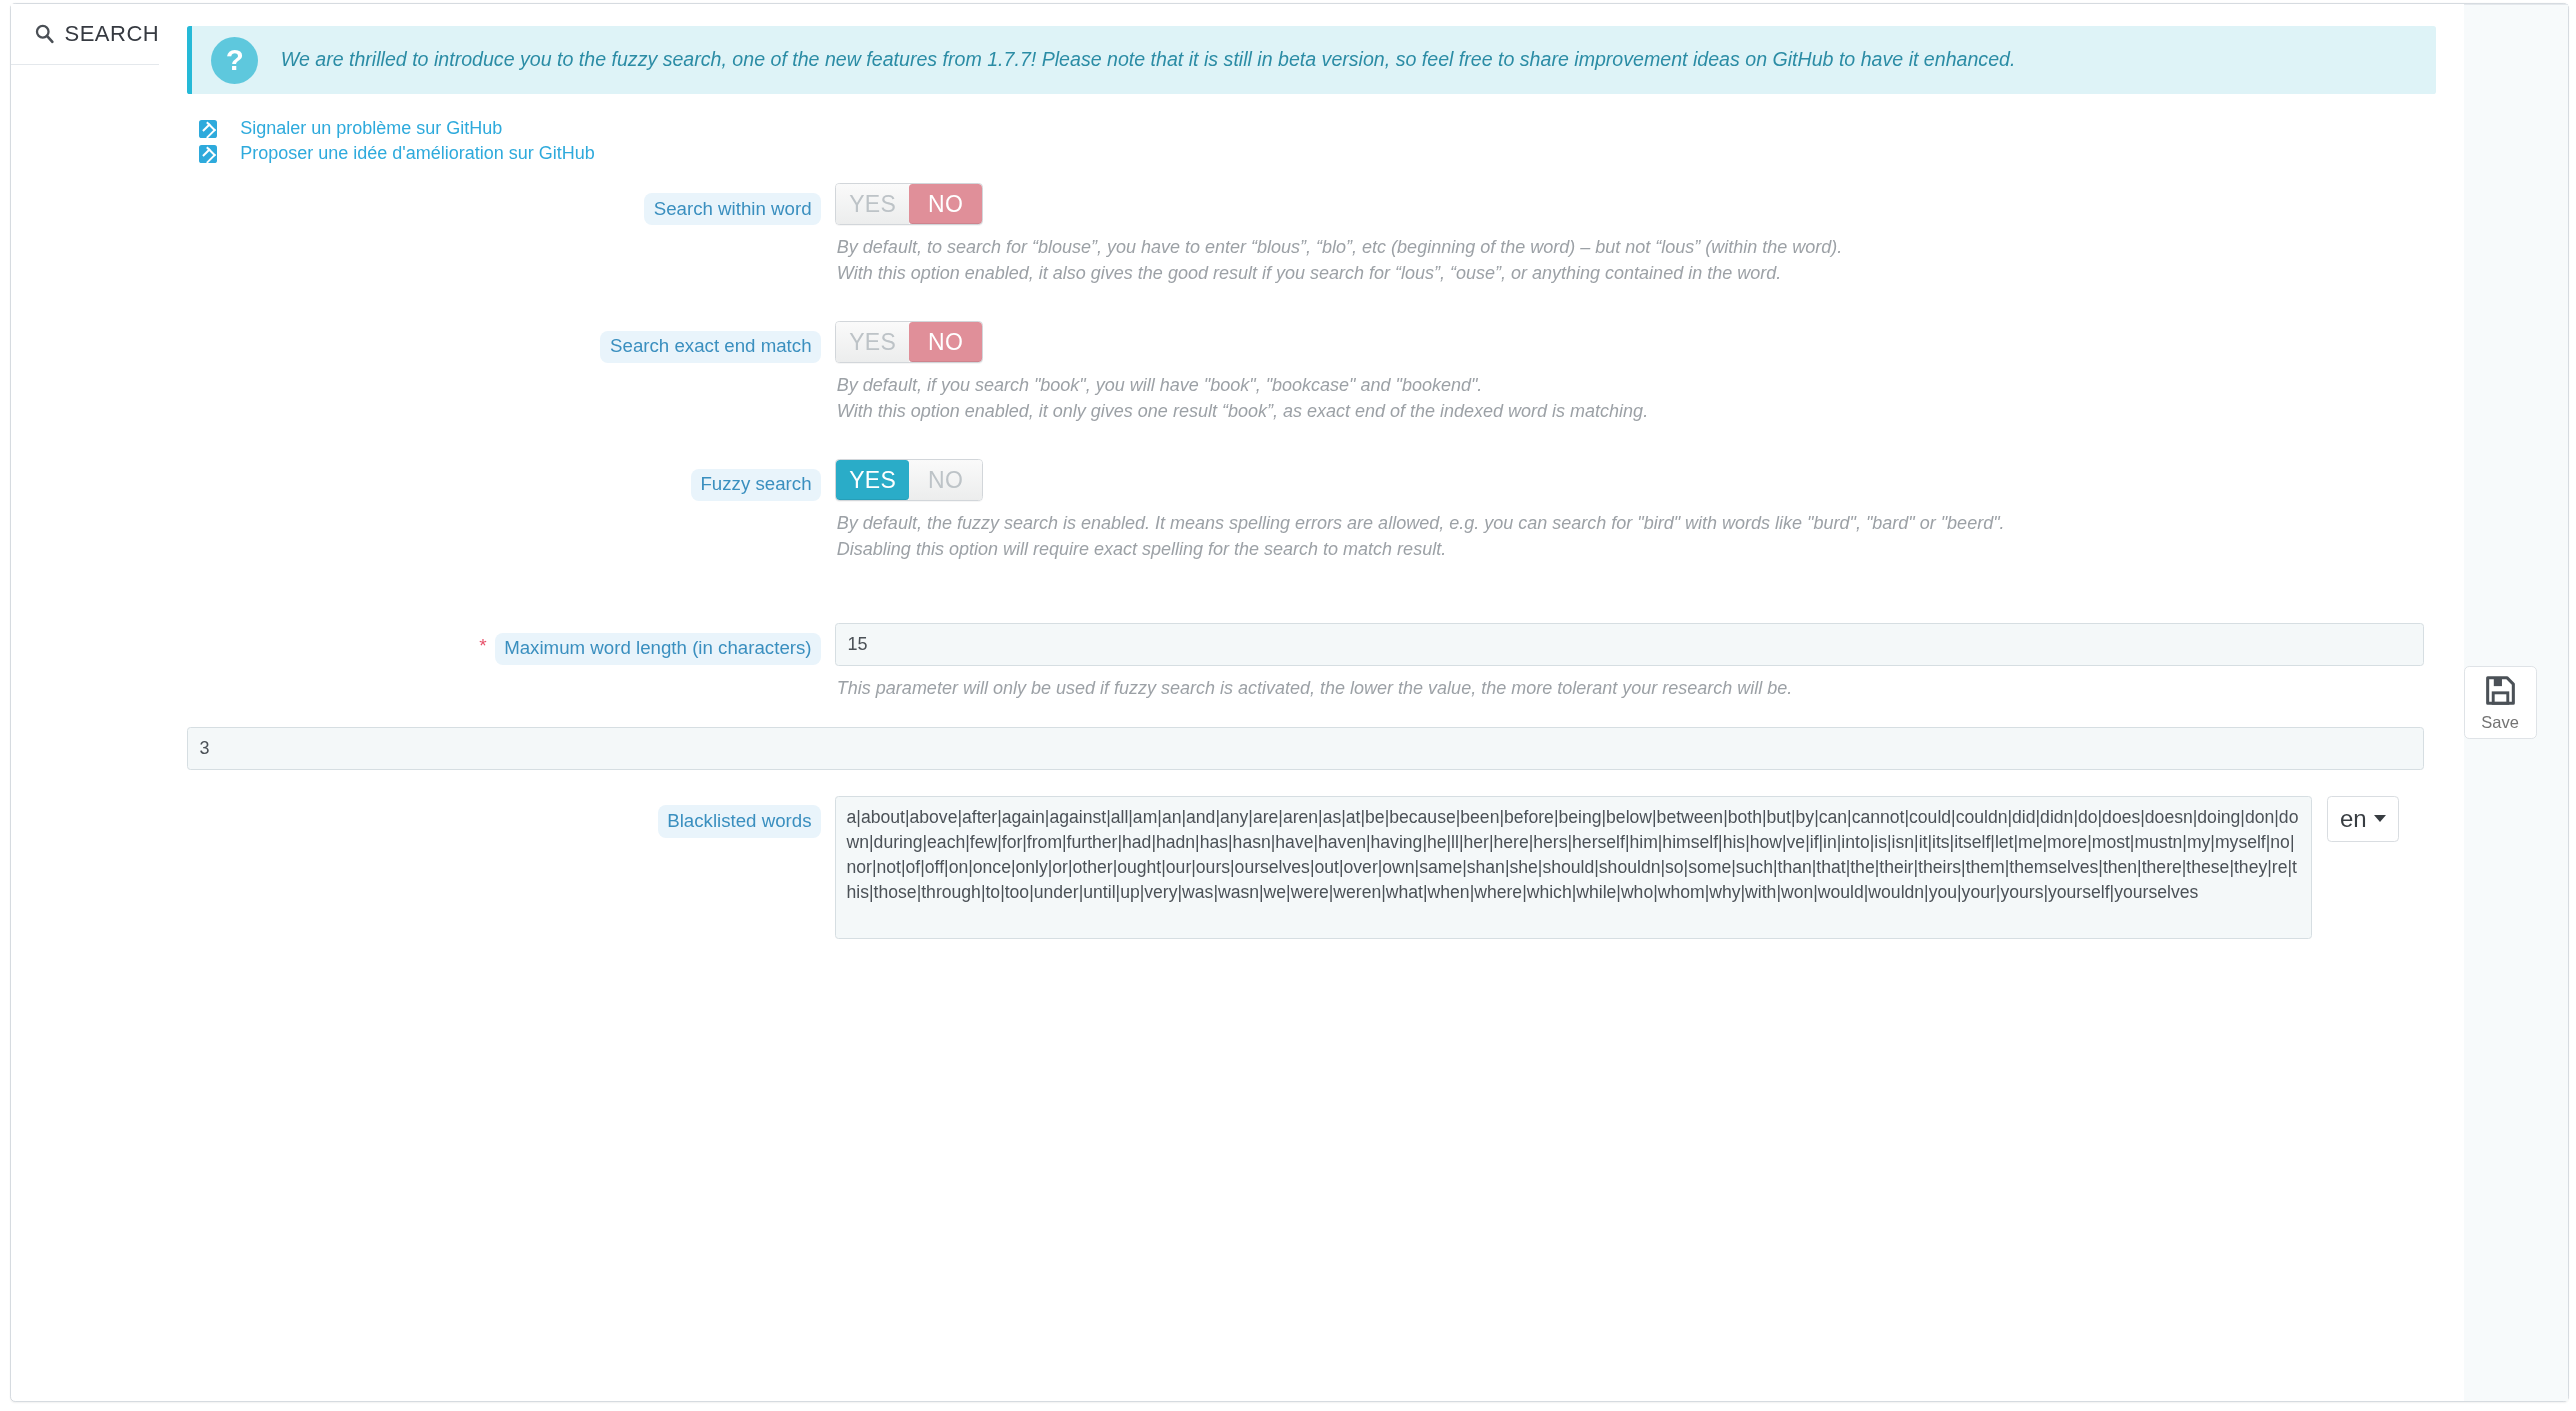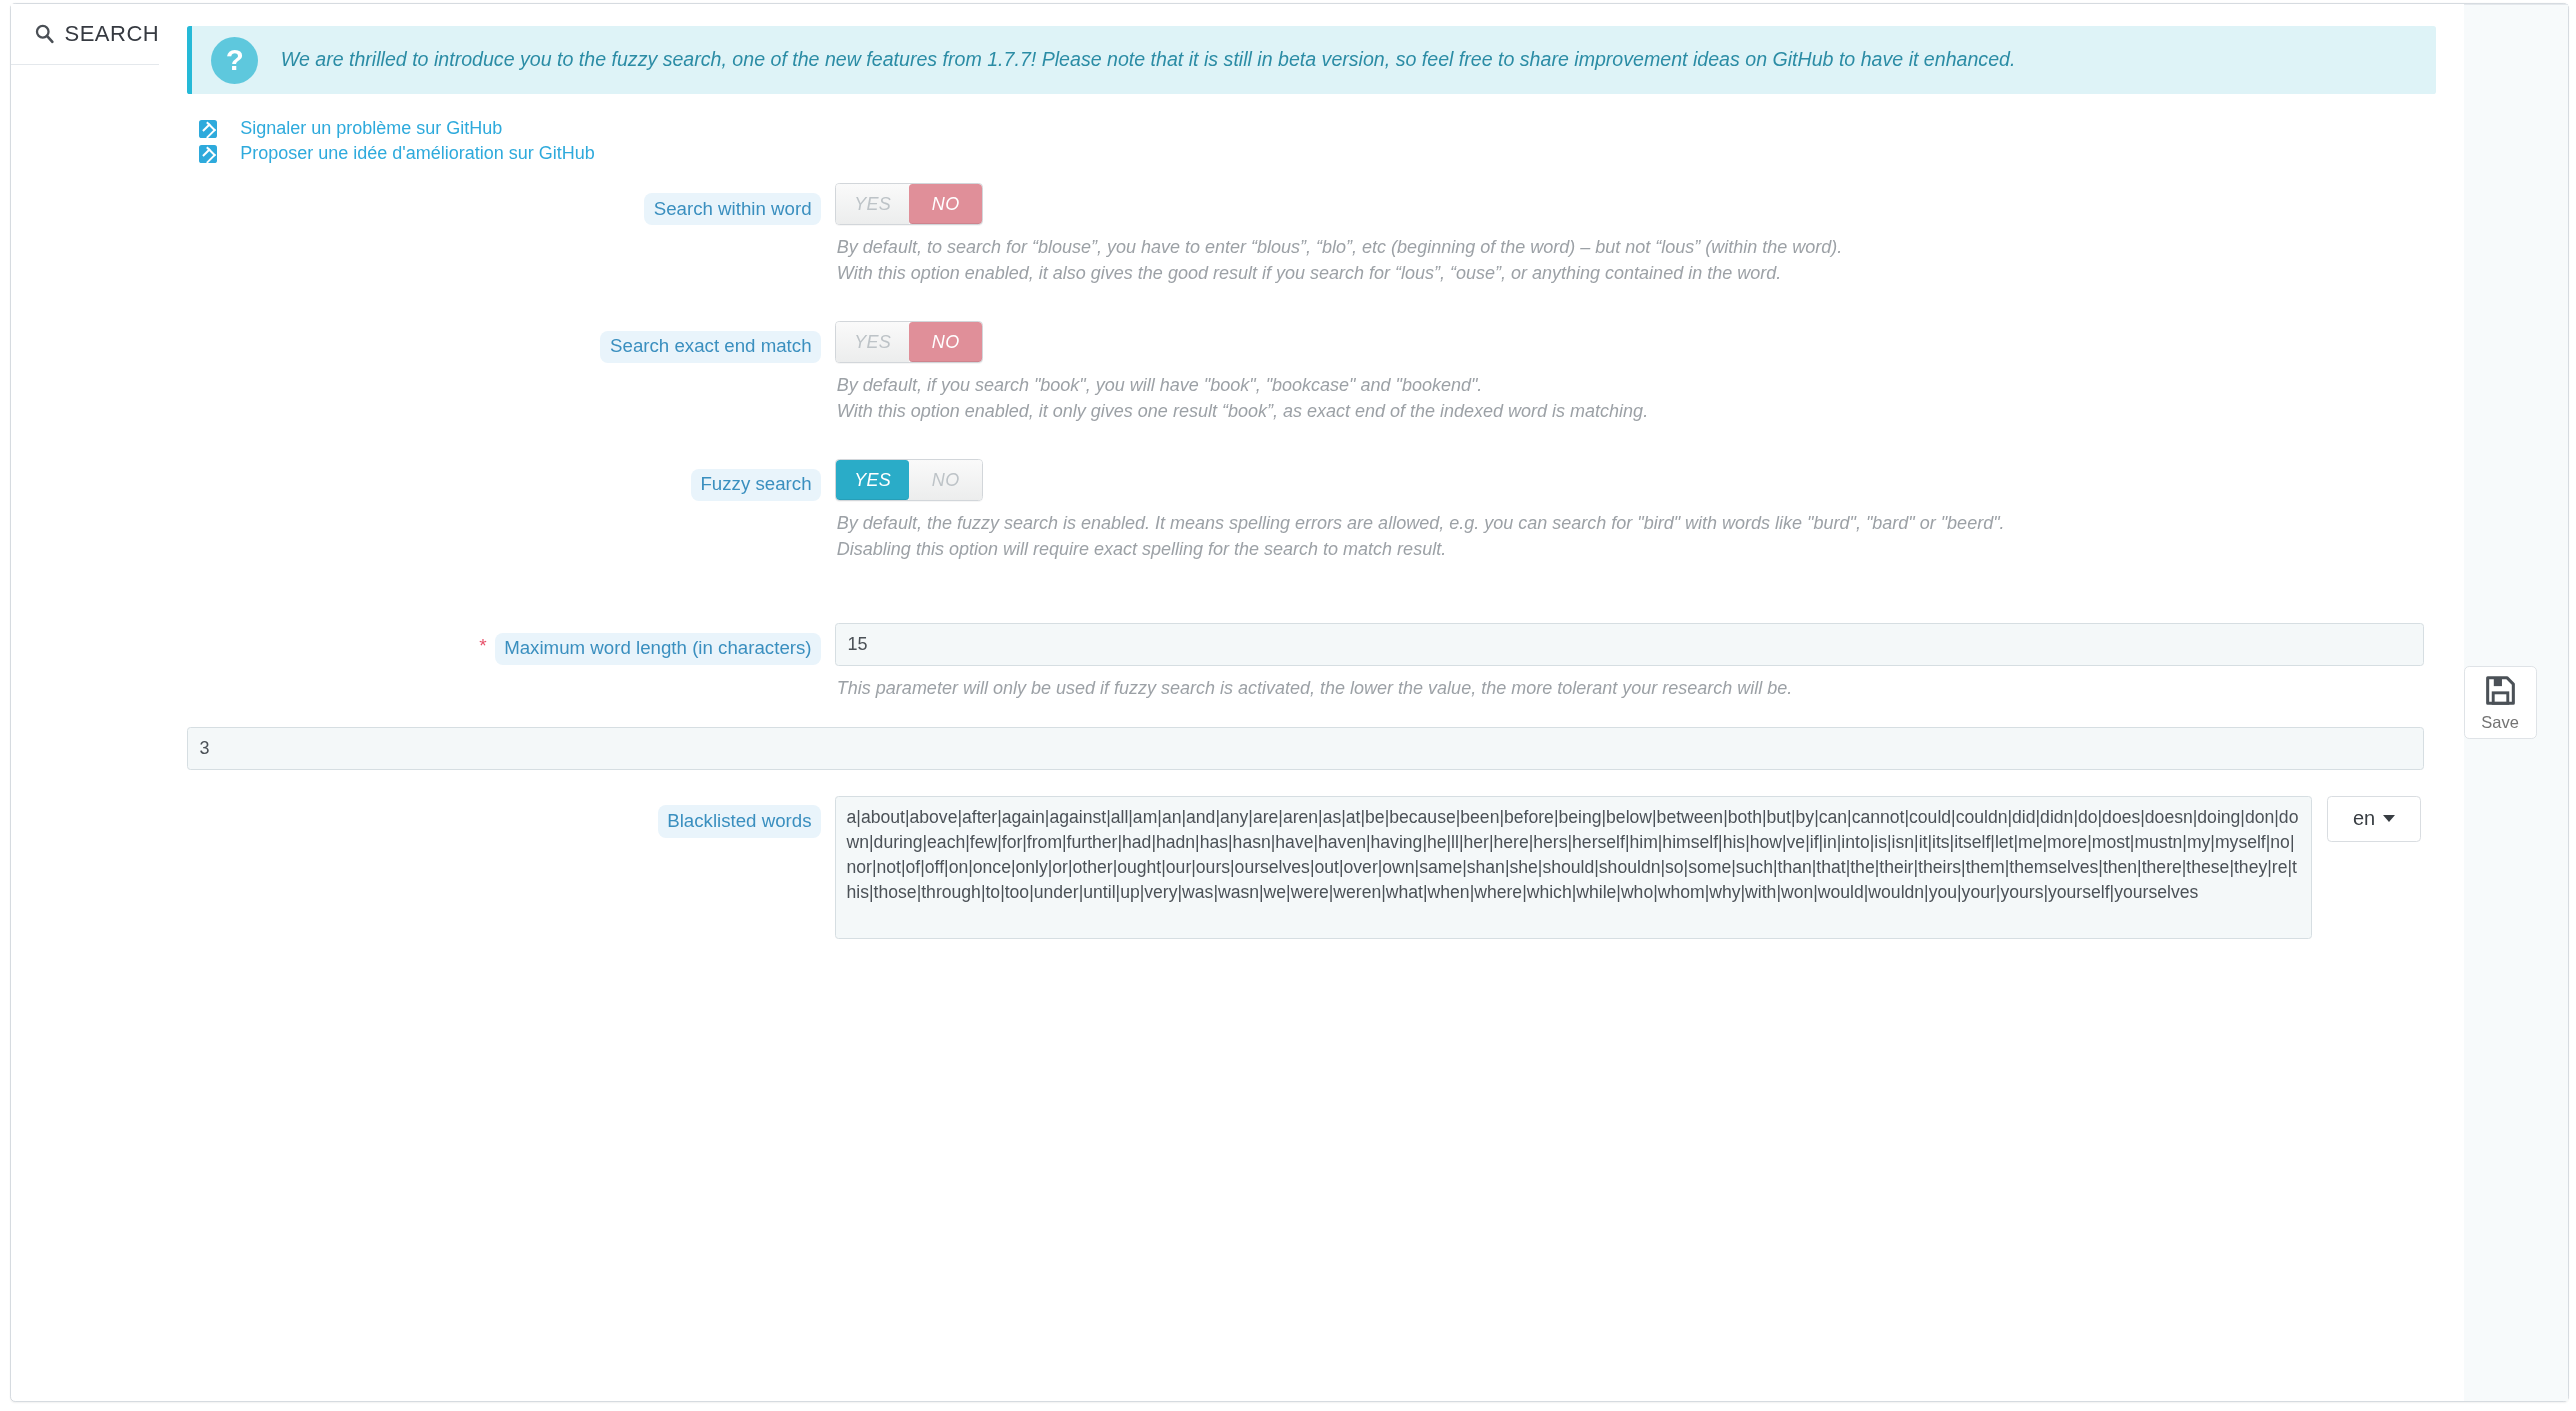--- a/index.html
+++ b/index.html
@@ -171,25 +171,24 @@
     overflow: hidden;
     border: 0.9px solid #d2d6da;
     height: 42px;
     box-shadow: 0 0.9px 0.9px rgba(0,0,0,0.04);
   }
   .switch-opt {
     width: 73px;
     display: flex;
     align-items: center;
     justify-content: center;
-    font-size: 18px;
+    font-size: 23px;
     letter-spacing: 0.3px;
     cursor: pointer;
     user-select: none;
-    font-style: italic;
   }
   .switch-opt.off-state {
     background: linear-gradient(#fafafa, #eceded);
     color: #bdc3c7;
   }
   .switch-opt.on-yes {
     background: #2aacc8;
     color: #ffffff;
     border-radius: 3.5px;
     box-shadow: inset 0 -0.9px 0 rgba(0,0,0,0.08);
@@ -250,24 +249,24 @@
     margin-left: 14.8px;
     height: 46px;
     min-width: 68px;
     background: #ffffff;
     border: 0.9px solid #d9dde1;
     border-radius: 4.3px;
     display: flex;
     align-items: center;
     justify-content: center;
     gap: 7.8px;
-    font-size: 20px;
+    font-size: 24px;
     color: #383d42;
     cursor: pointer;
-    padding: 0 25px;
+    padding: 0 12px;
   }
   .caret {
     width: 0; height: 0;
     border-left: 6px solid transparent;
     border-right: 6px solid transparent;
     border-top: 7px solid #383d42;
   }
 
   
   .panel-footer {

